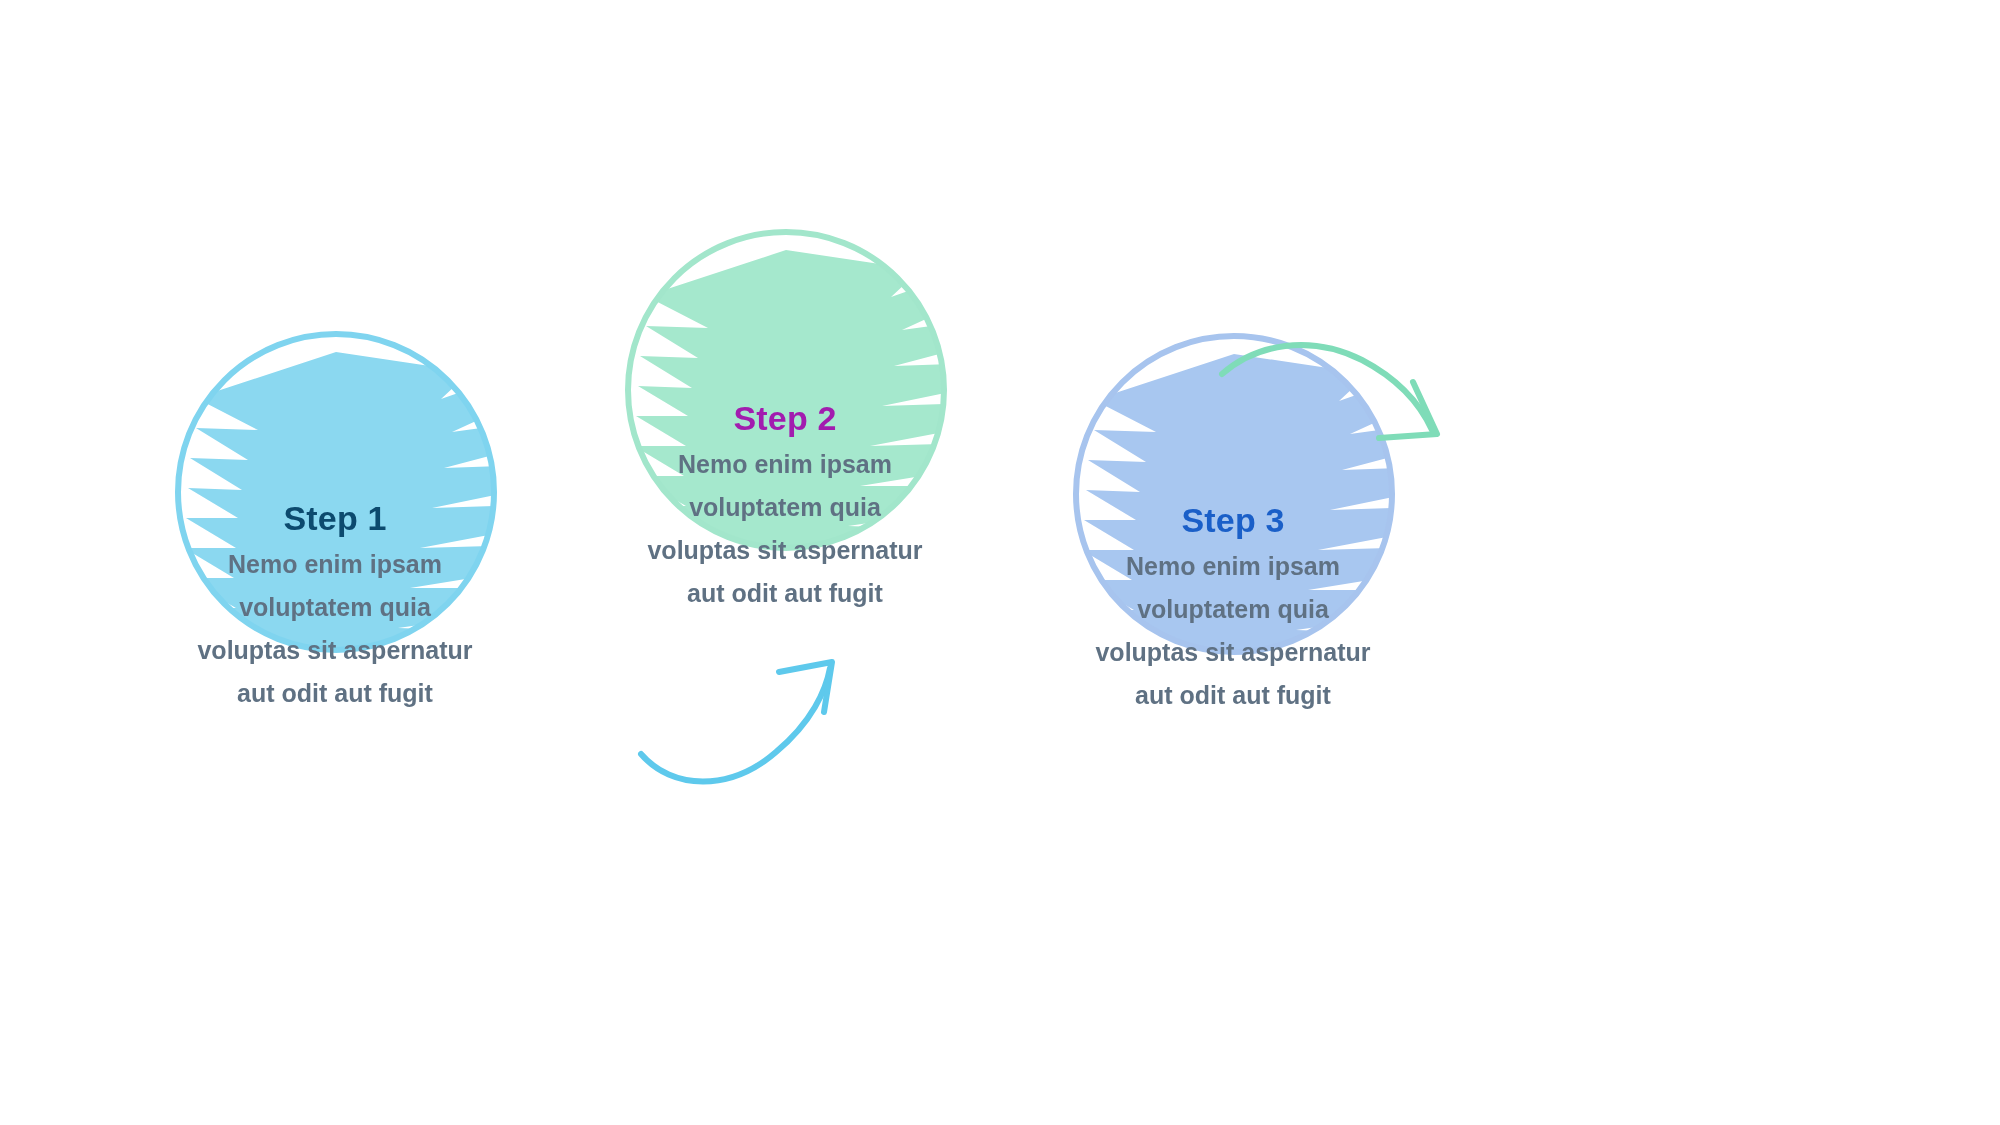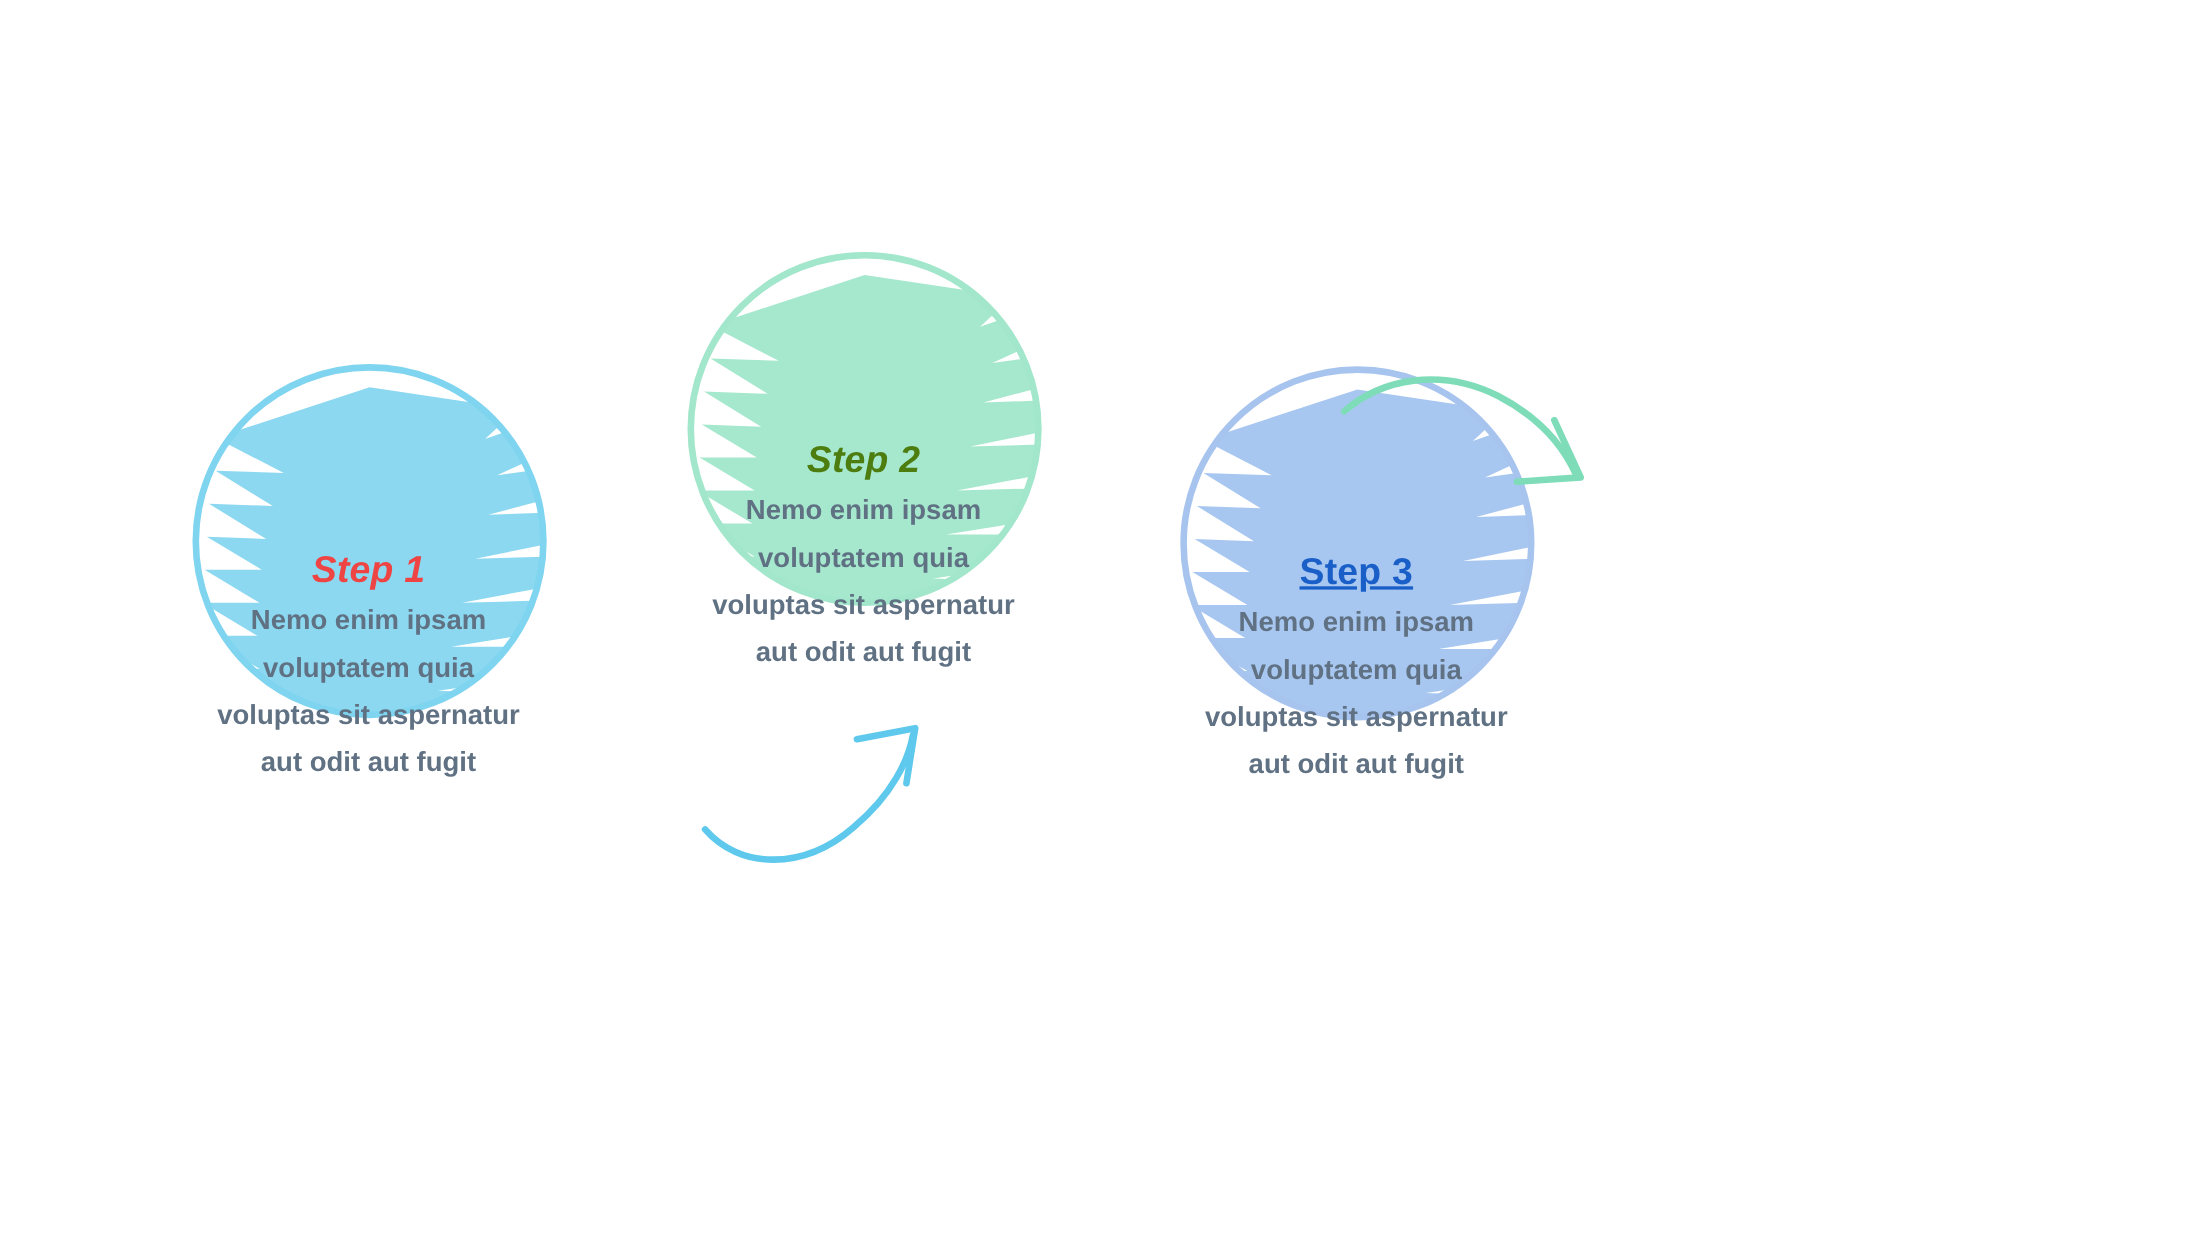--- a/index.html
+++ b/index.html
@@ -139,41 +139,41 @@
       <path d="M 779 672 L 832 662 L 824 712" fill="none" stroke="#5ec9ec" stroke-width="6" stroke-linecap="round" stroke-linejoin="round"></path>
     </g>
 
     <g>
       <path d="M 1222 374 C 1256 344, 1310 334, 1362 360 C 1404 382, 1422 408, 1432 430" fill="none" stroke="#7fdcb8" stroke-width="6" stroke-linecap="round" stroke-linejoin="round"></path>
       <path d="M 1413 382 L 1437 434 L 1379 438" fill="none" stroke="#7fdcb8" stroke-width="6" stroke-linecap="round" stroke-linejoin="round"></path>
     </g>
   </svg>
 
   <div class="step-text" id="text-step-1">
-    <div class="step-title" style="color: #ef4444; font-style: italic;">Step 1</div>
+    <div class="step-title" style="color: #0c4a6e;">Step 1</div>
     <div class="step-body" style="color: rgb(95, 113, 131);">
       <div>Nemo enim ipsam</div>
       <div>voluptatem quia</div>
       <div>voluptas sit aspernatur</div>
       <div>aut odit aut fugit</div>
     </div>
   </div>
 
   <div class="step-text" id="text-step-2">
-    <div class="step-title" style="color: #4d7c0f; font-style: italic;">Step 2</div>
+    <div class="step-title" style="color: #a21caf;">Step 2</div>
     <div class="step-body" style="color: rgb(95, 113, 131);">
       <div>Nemo enim ipsam</div>
       <div>voluptatem quia</div>
       <div>voluptas sit aspernatur</div>
       <div>aut odit aut fugit</div>
     </div>
   </div>
 
   <div class="step-text" id="text-step-3">
-    <div class="step-title" style="color: rgb(26, 95, 200); text-decoration: underline;">Step 3</div>
+    <div class="step-title" style="color: rgb(26, 95, 200);">Step 3</div>
     <div class="step-body" style="color: rgb(95, 113, 131);">
       <div>Nemo enim ipsam</div>
       <div>voluptatem quia</div>
       <div>voluptas sit aspernatur</div>
       <div>aut odit aut fugit</div>
     </div>
   </div>
 
 </div>
 

